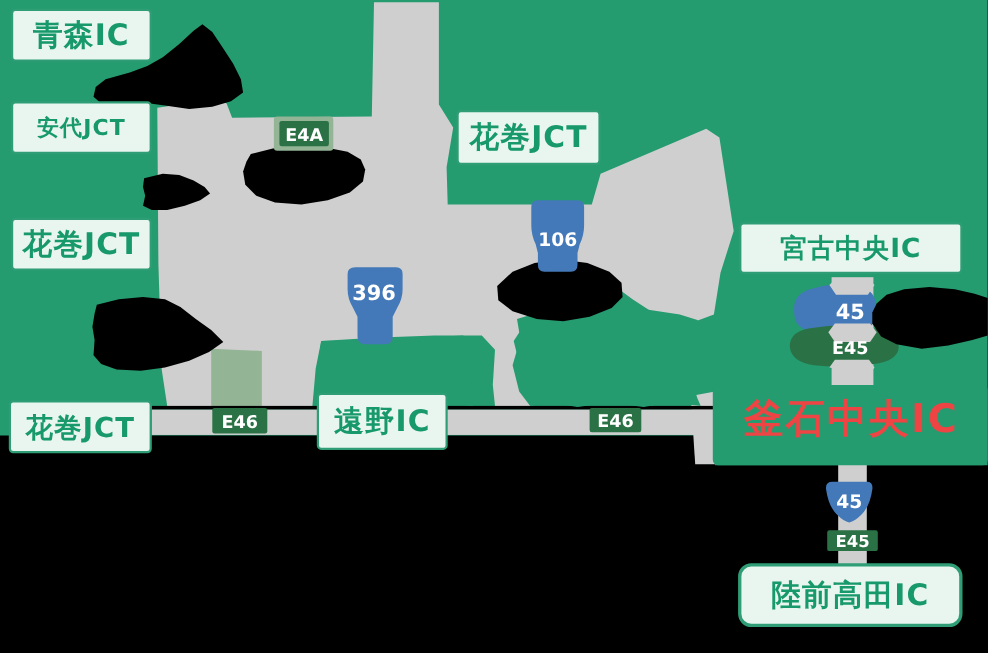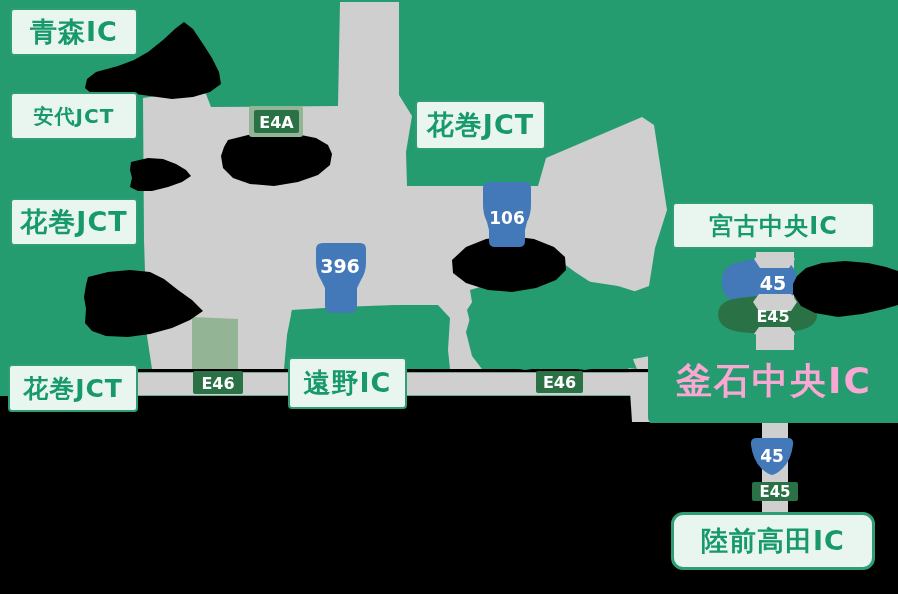--- a/index.html
+++ b/index.html
@@ -28,21 +28,21 @@
     color:var(--labeltext);
     font-weight:bold;
     display:flex;align-items:center;justify-content:center;
     font-size:27px;
     letter-spacing:1px;
     box-sizing:border-box;
     white-space:nowrap;
   }
   .label-big{
     position:absolute;
-    color:#f9a8d4;
+    color:#ef4444;
     font-weight:bold;
     font-size:36px;
     letter-spacing:2px;
     display:flex;align-items:center;justify-content:center;
     white-space:nowrap;
   }
   text{font-family:"DejaVu Sans","Liberation Sans",sans-serif;}
   .shield-txt{fill:#ffffff;font-weight:bold;text-anchor:middle;}
 </style>
 </head>

